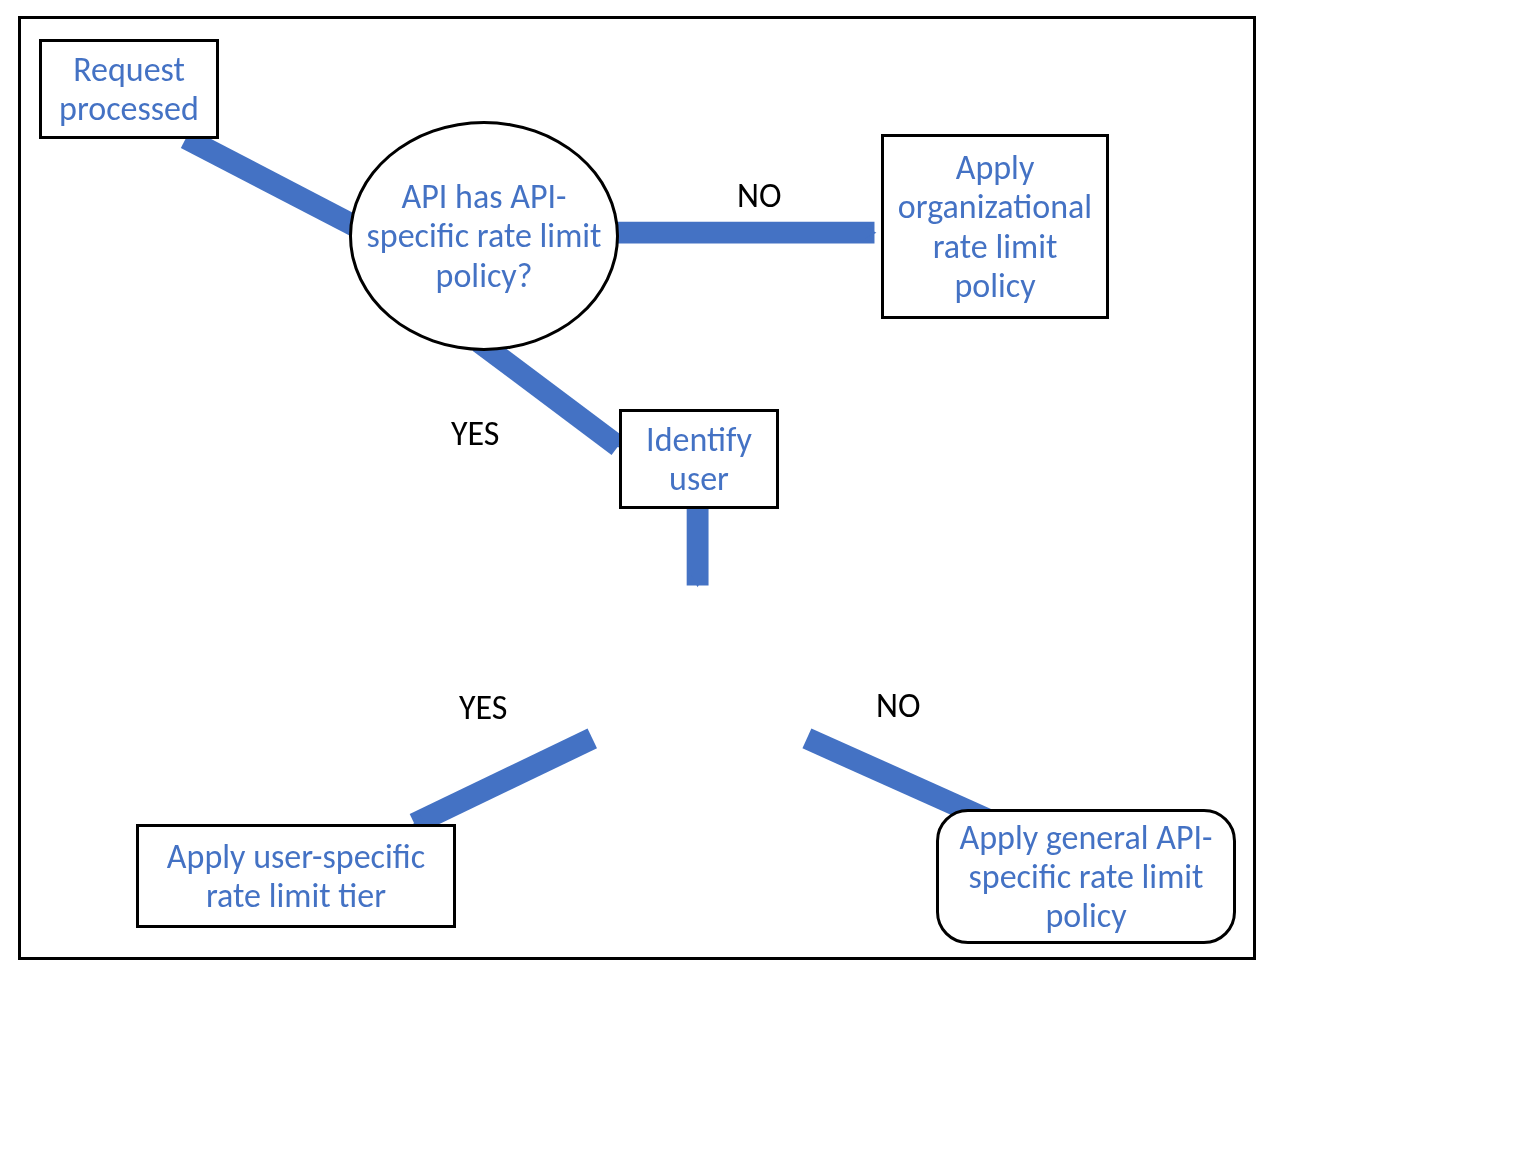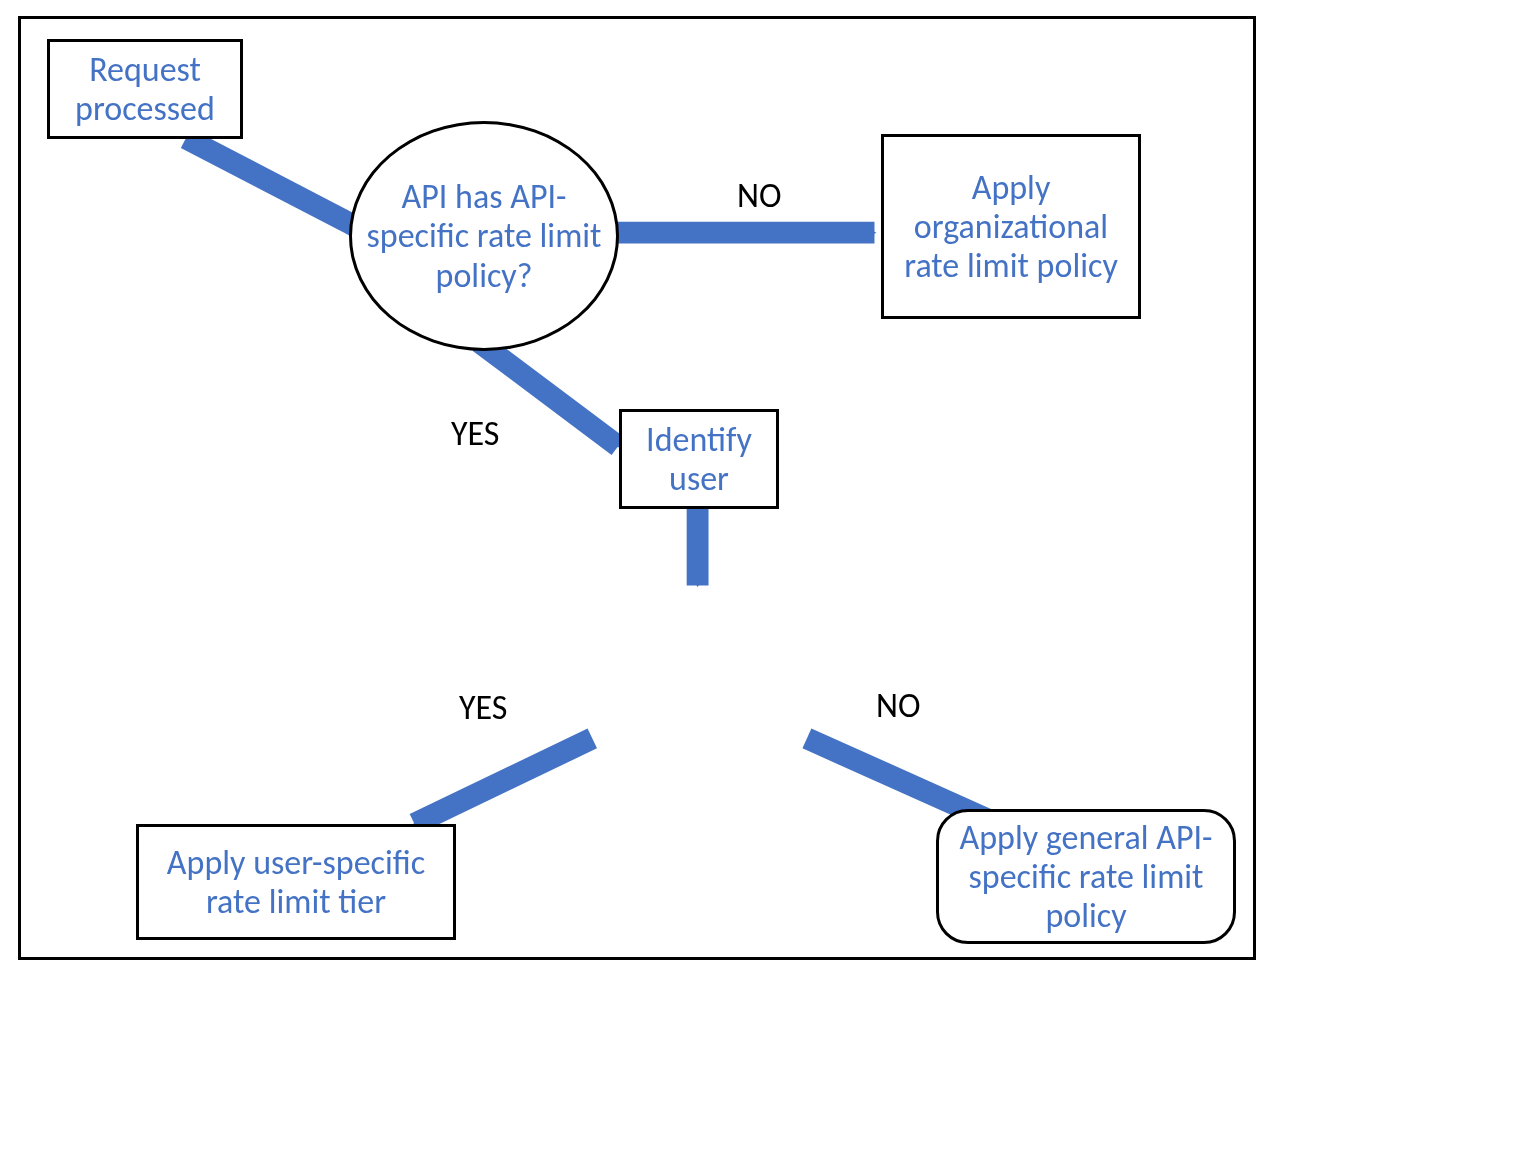--- a/index.html
+++ b/index.html
@@ -88,38 +88,38 @@
 
       <line x1="460" y1="325" x2="600" y2="430" stroke="#4472C4" stroke-width="22" marker-end="url(#ah)"></line>
 
       <line x1="680" y1="493" x2="680" y2="570" stroke="#4472C4" stroke-width="22" marker-end="url(#ah)"></line>
 
       <line x1="574" y1="724" x2="395" y2="810" stroke="#4472C4" stroke-width="22" marker-end="url(#ah)"></line>
 
       <line x1="790" y1="724" x2="982" y2="810" stroke="#4472C4" stroke-width="22" marker-end="url(#ah)"></line>
     </svg>
 
-    <div class="node-box" style="left:18px; top:20px; width:196px; height:100px;margin-left:8px;">
+    <div class="node-box" style="left:18px; top:20px; width:180px; height:100px;">
       <span>Request processed</span>
     </div>
 
     <div class="node-circle" style="left:328px; top:102px; width:270px; height:230px;text-align:center;">
       <span>API has API-specific rate limit policy?</span>
     </div>
 
-    <div class="node-box" style="left:860px; top:115px; width:260px; height:185px;">
+    <div class="node-box" style="left:860px; top:115px; width:228px; height:185px;">
       <span>Apply organizational rate limit policy</span>
     </div>
 
     <div class="node-box" style="left:598px; top:390px; width:160px; height:100px;">
       <span>Identify user</span>
     </div>
 
 
-    <div class="node-box" style="left:115px; top:805px; width:320px; height:116px;">
+    <div class="node-box" style="left:115px; top:805px; width:320px; height:104px;">
       <span>Apply user-specific rate limit tier</span>
     </div>
 
     <div class="node-box" style="left:915px; top:790px; width:300px; height:135px;border-radius:32px;">
       <span>Apply general API-specific rate limit policy</span>
     </div>
 
     <div class="edge-label" style="left:716px; top:160px;">NO</div>
 
     <div class="edge-label" style="left:430px; top:398px;">YES</div>

